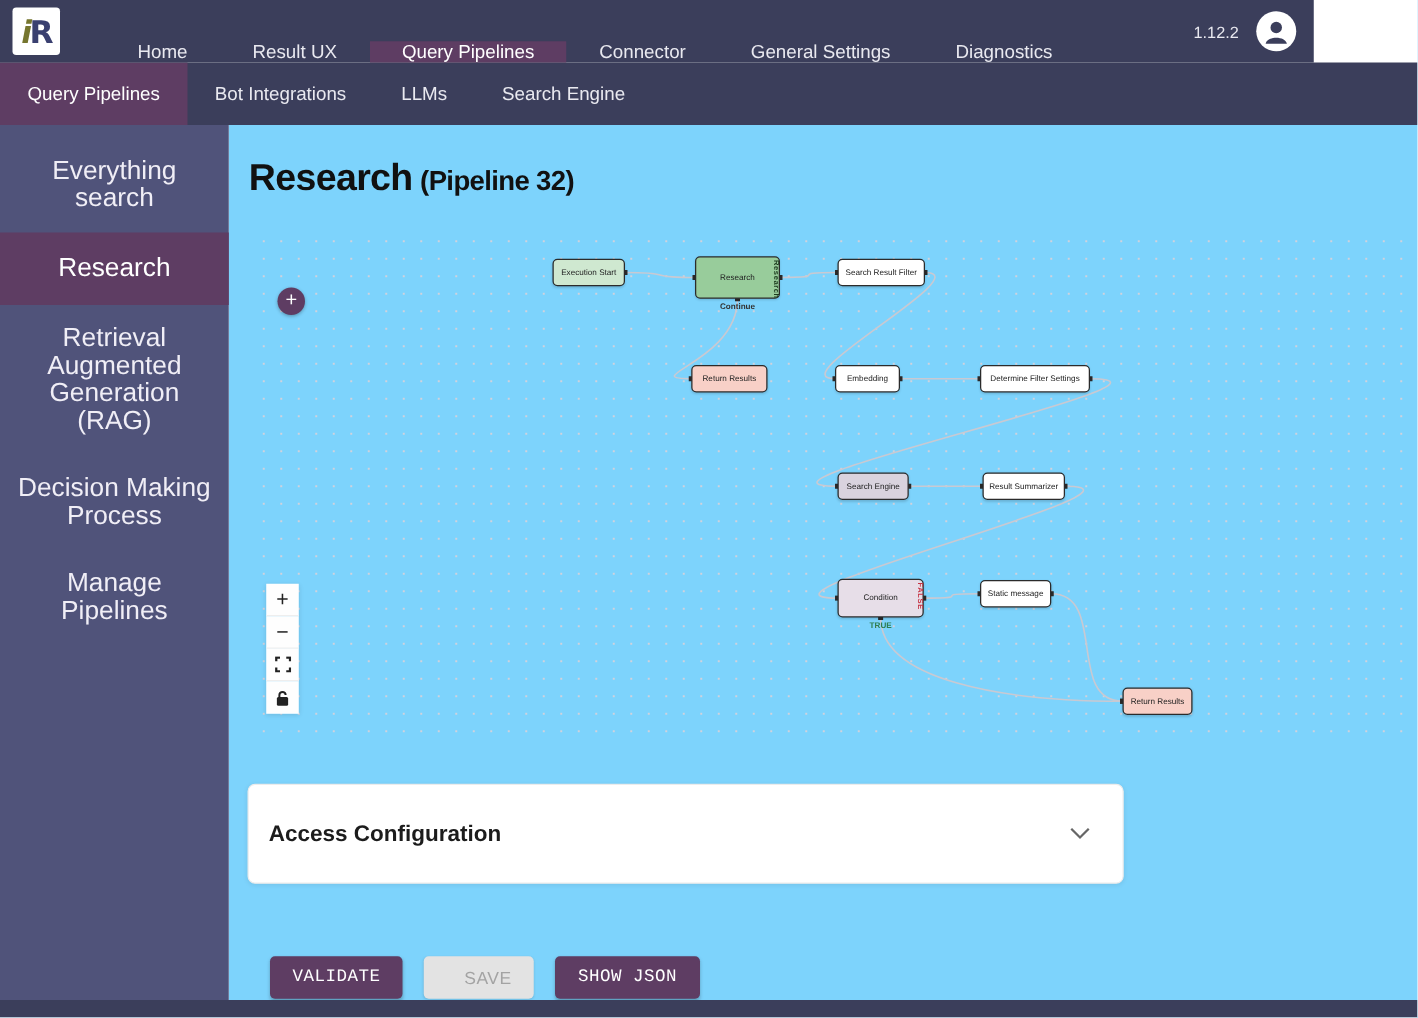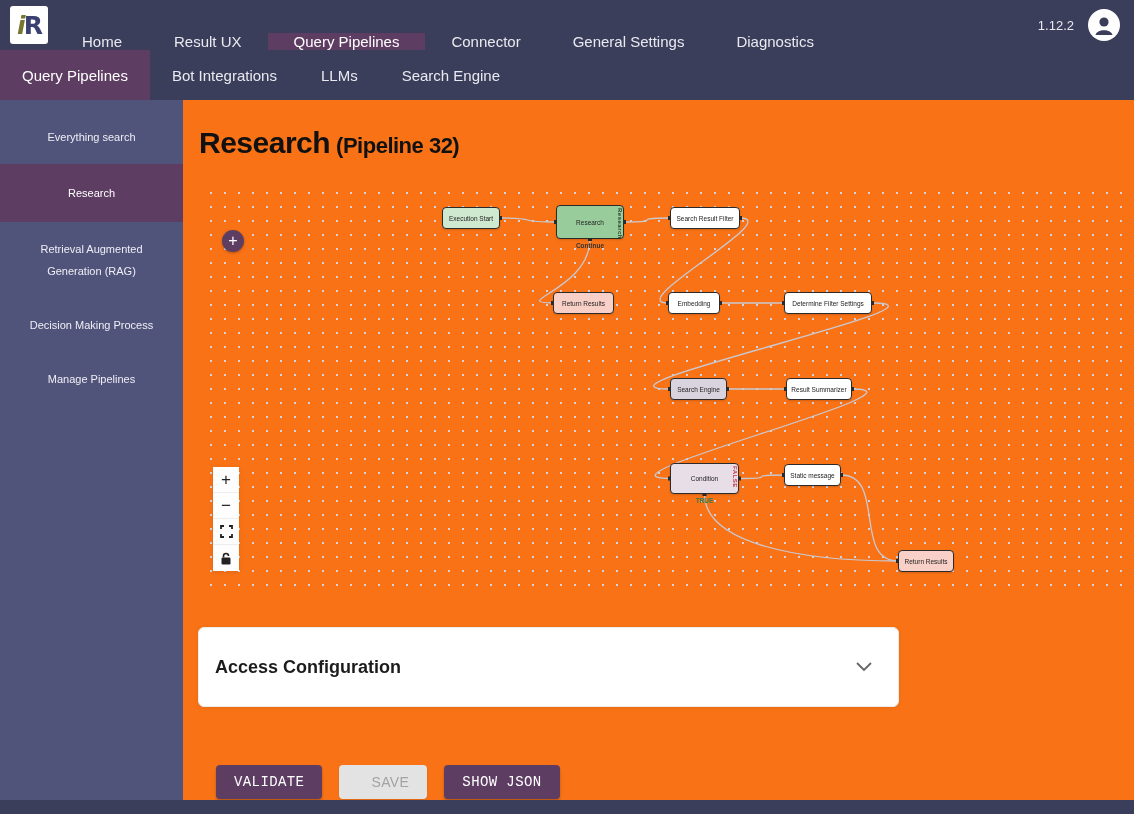--- a/index.html
+++ b/index.html
@@ -1,44 +1,44 @@
 <!DOCTYPE html>
 <html><head>
 <meta charset="utf-8">
 <style>
   * { margin:0; padding:0; box-sizing:border-box; }
   html,body { width:1134px; height:814px; overflow:hidden; font-family:"Liberation Sans", sans-serif; background:#ffffff; }
   body { position:relative; }
 
   
-  .topnav { position:absolute; left:0; top:0; width:1134px; height:50px; background:#3b3e5b; display:flex; align-items:stretch; z-index:30; }
+  .topnav { position:absolute; left:0; top:0; width:1051px; height:50px; background:#3b3e5b; display:flex; align-items:stretch; z-index:30;gap:28px; }
   .logo-box { width:38px; height:38px; background:#ffffff; border-radius:3px; margin:6px 8px 6px 10px; display:flex; align-items:center; justify-content:center; align-self:center; }
   .logo-text { font-weight:800; font-size:25px; letter-spacing:-2px; font-family:"DejaVu Sans", sans-serif; }
   .logo-text .li { color:#76762f; font-style:italic; }
   .logo-text .lr { color:#3a4070; }
   .nav-item { display:flex; align-items:center; padding:0 26px; color:#e9e9f0; font-size:15px; cursor:pointer; white-space:nowrap; }
   .nav-item.active { background:#5e3d63; color:#ffffff; }
   .topnav-right { margin-left:auto; display:flex; align-items:center; gap:14px; padding-right:14px; }
   .version { color:#e9e9f0; font-size:13px; }
   .avatar { width:32px; height:32px; border-radius:50%; background:#ffffff; display:flex; align-items:center; justify-content:center; cursor:pointer; }
 
   
   .subnav { position:absolute; left:0; top:50px; width:1134px; height:50px; background:#3b3e5b; display:flex; align-items:stretch; z-index:29; }
   .subnav .nav-item { padding:0 22px; }
 
   
   .sidebar { position:absolute; left:0; top:100px; width:183px; height:700px; background:#50537a; z-index:20; display:flex; flex-direction:column; padding-top:10px; }
-  .side-item { color:#f0eef6; font-size:11px; text-align:center; padding:16px 12px; line-height:22px; cursor:pointer; }
+  .side-item { color:#f0eef6; font-size:21px; text-align:center; padding:16px 12px; line-height:22px; cursor:pointer; }
   .side-item.active { background:#5e3d63; color:#ffffff; padding-top:18px; padding-bottom:18px; }
 
   
   .footer-bar { position:absolute; left:0; top:800px; width:1134px; height:14px; background:#3b3e5b; z-index:40; }
 
   
-  .main { position:absolute; left:183px; top:100px; width:951px; height:700px; background:#f97316; }
+  .main { position:absolute; left:183px; top:100px; width:951px; height:700px; background:#7dd3fc; }
   .page-title { position:absolute; left:16px; top:26px; font-weight:700; color:#111; font-size:30px; letter-spacing:-0.5px; }
   .page-title .subtitle { font-size:22px; margin-left:6px; }
 
   
   .canvas { position:absolute; left:17px; top:82px; width:934px; height:406px;
     background-image: radial-gradient(circle, #d2d2dc 1px, transparent 1.2px);
     background-size:14px 14px; background-position:4px 4px; }
   .edge-layer { position:absolute; left:0; top:0; width:934px; height:406px; }
   .node { position:absolute; border:1px solid #2b2b2b; border-radius:4px; display:flex; align-items:center; justify-content:center; cursor:pointer; box-shadow:0 1px 2px rgba(0,0,0,0.15); }
   .node-label { font-size:6.5px; color:#222; white-space:nowrap; }

